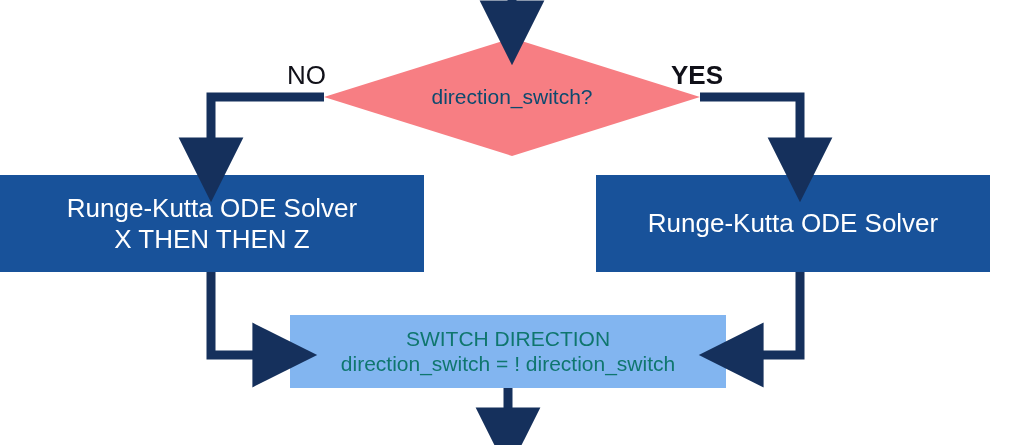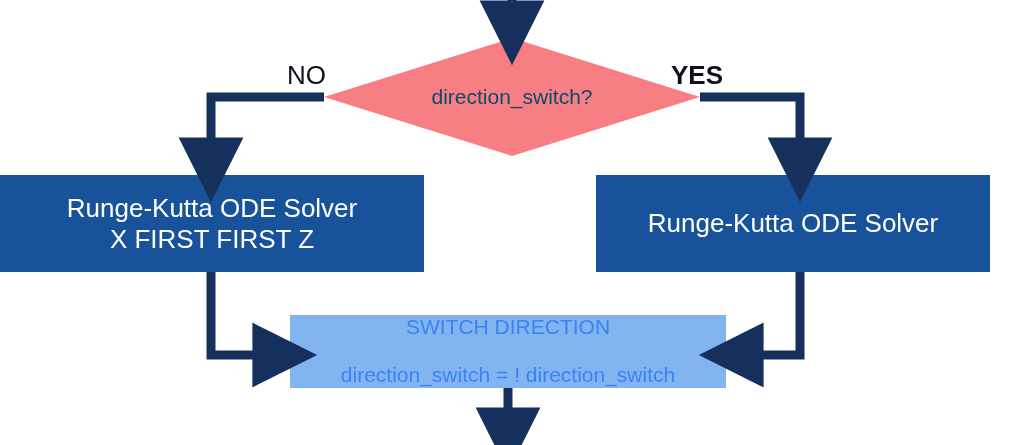--- a/index.html
+++ b/index.html
@@ -32,23 +32,22 @@
     justify-content: center;
     text-align: center;
     pointer-events: none;
     line-height: 1.18;
   }
   .proc-box-label {
     color: #ffffff;
     font-size: 26px;
   }
   .switch-box-label {
-    color: #3b82f6;
+    color: #0f766e;
     font-size: 21px;
-    justify-content: space-between;
   }
   .decision-label {
     color: #0c4a6e;
     font-size: 21px;
   }
   .branch-label {
     position: absolute;
     color: #101018;
     font-size: 26px;
     white-space: nowrap;
@@ -94,21 +93,21 @@
   <div class="node-label decision-label" style="left:324px; top:72px; width:376px; height:50px;">
     <span class="lbl-line">direction_switch?</span>
   </div>
 
   <div class="branch-label" style="left:287px; top:60px;">NO</div>
 
   <div class="branch-label" style="left:671px; top:60px;font-weight:bold;">YES</div>
 
   <div class="node-label proc-box-label" style="left:0px; top:175px; width:424px; height:97px;">
     <span class="lbl-line">Runge-Kutta ODE Solver</span>
-    <span class="lbl-line">X FIRST FIRST Z</span>
+    <span class="lbl-line">X THEN THEN Z</span>
   </div>
 
   <div class="node-label proc-box-label" style="left:596px; top:175px; width:394px; height:97px;">
     <span class="lbl-line">Runge-Kutta ODE Solver</span>
   </div>
 
   <div class="node-label switch-box-label" style="left:290px; top:315px; width:436px; height:73px;">
     <span class="lbl-line">SWITCH DIRECTION</span>
     <span class="lbl-line">direction_switch = ! direction_switch</span>
   </div>

